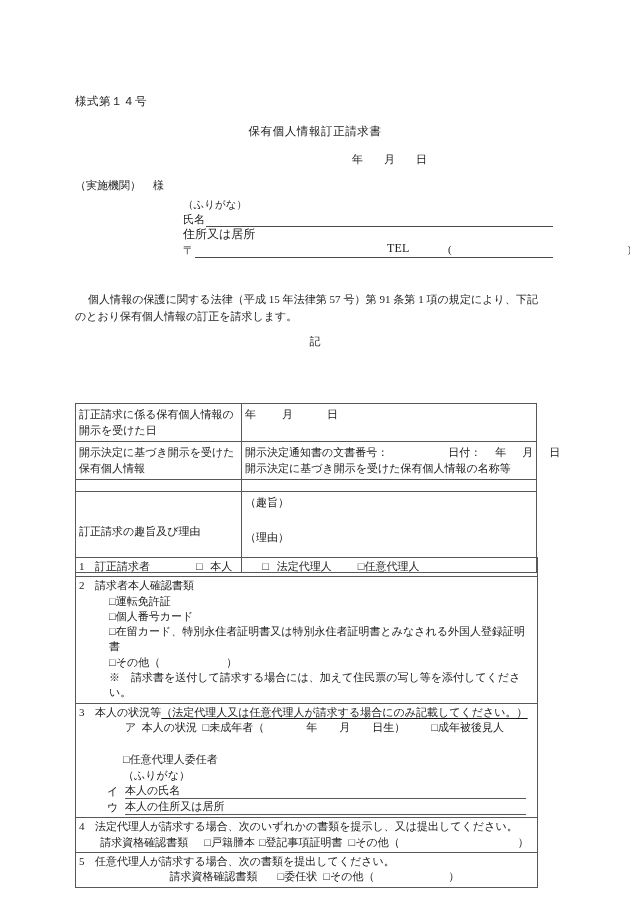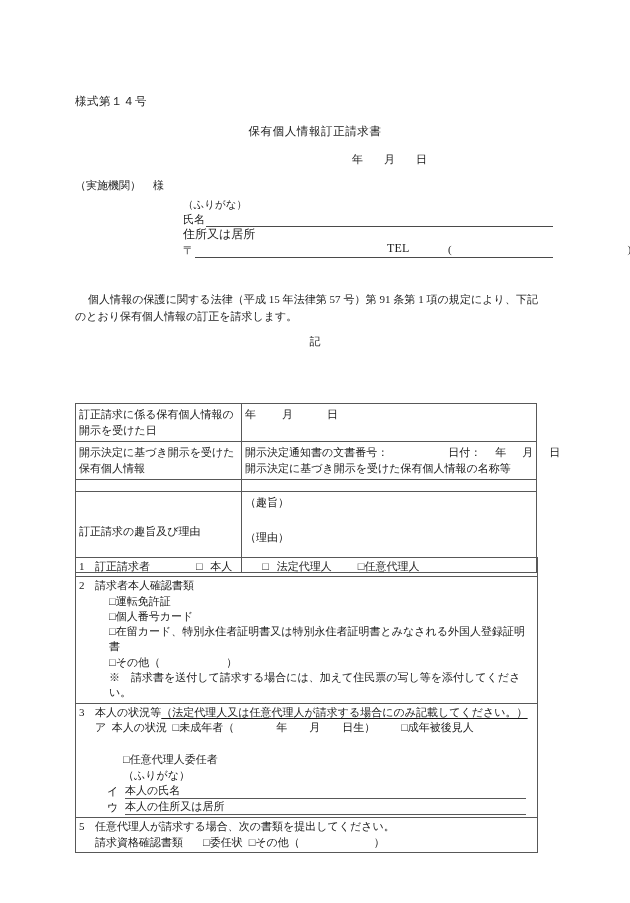--- a/index.html
+++ b/index.html
@@ -166,21 +166,21 @@
     table-layout: fixed;
   }
   .tbl2 td {
     border: 1px solid #585858;
     font-size: 11px;
     line-height: 15.3px;
     padding: 1px 3px 2px 3px;
     vertical-align: top;
   }
   .num { display: inline-block; width: 16px; }
-  .ind1 { padding-left: 16px; display: block; }
+  .ind1 { padding-left: 16px; display: block; text-align: center; }
   .ind2 { padding-left: 30px; display: block; }
   .ind3 { padding-left: 44px; display: block; margin-top: 17px; }
   .cb { margin-right: 2px; }
   .s1 .p-self { margin-left: 46px; }
   .s1 .cb2 { margin-left: 30px; }
   .s1 .p-legal { margin-left: 8px; }
   .s1 .cb3 { margin-left: 26px; }
   .note-underline {
     text-decoration: underline;
     text-underline-offset: 2px;
@@ -314,20 +314,26 @@
               <span class="ul"></span>
         </span>
         <span class="ab-row">
           <span class="mk">ウ</span>
               <span class="txt ab-underline">本人の住所又は居所</span>
               <span class="ul"></span>
         </span>
       </td>
     </tr>
     <tr>
+      <td class="s4">
+        <span><span class="num">4</span><span>法定代理人が請求する場合、次のいずれかの書類を提示し、又は提出してください。</span></span>
+        <span class="ind1"><span class="doc-lbl">請求資格確認書類</span><span>□</span><span>戸籍謄本</span><span class="o1">□</span><span>登記事項証明書</span><span class="o2">□</span><span class="paren">その他（</span><span class="paren-gap"></span><span>）</span></span>
+      </td>
+    </tr>
+    <tr>
       <td class="s5">
         <span><span class="num">5</span><span>任意代理人が請求する場合、次の書類を提出してください。</span></span>
         <span class="ind1"><span class="doc-lbl">請求資格確認書類</span><span>□</span><span>委任状</span><span class="o2">□</span><span>その他（</span><span class="paren-gap"></span><span>）</span></span>
       </td>
     </tr>
   </tbody>
     </table>
 
 </div>
 

